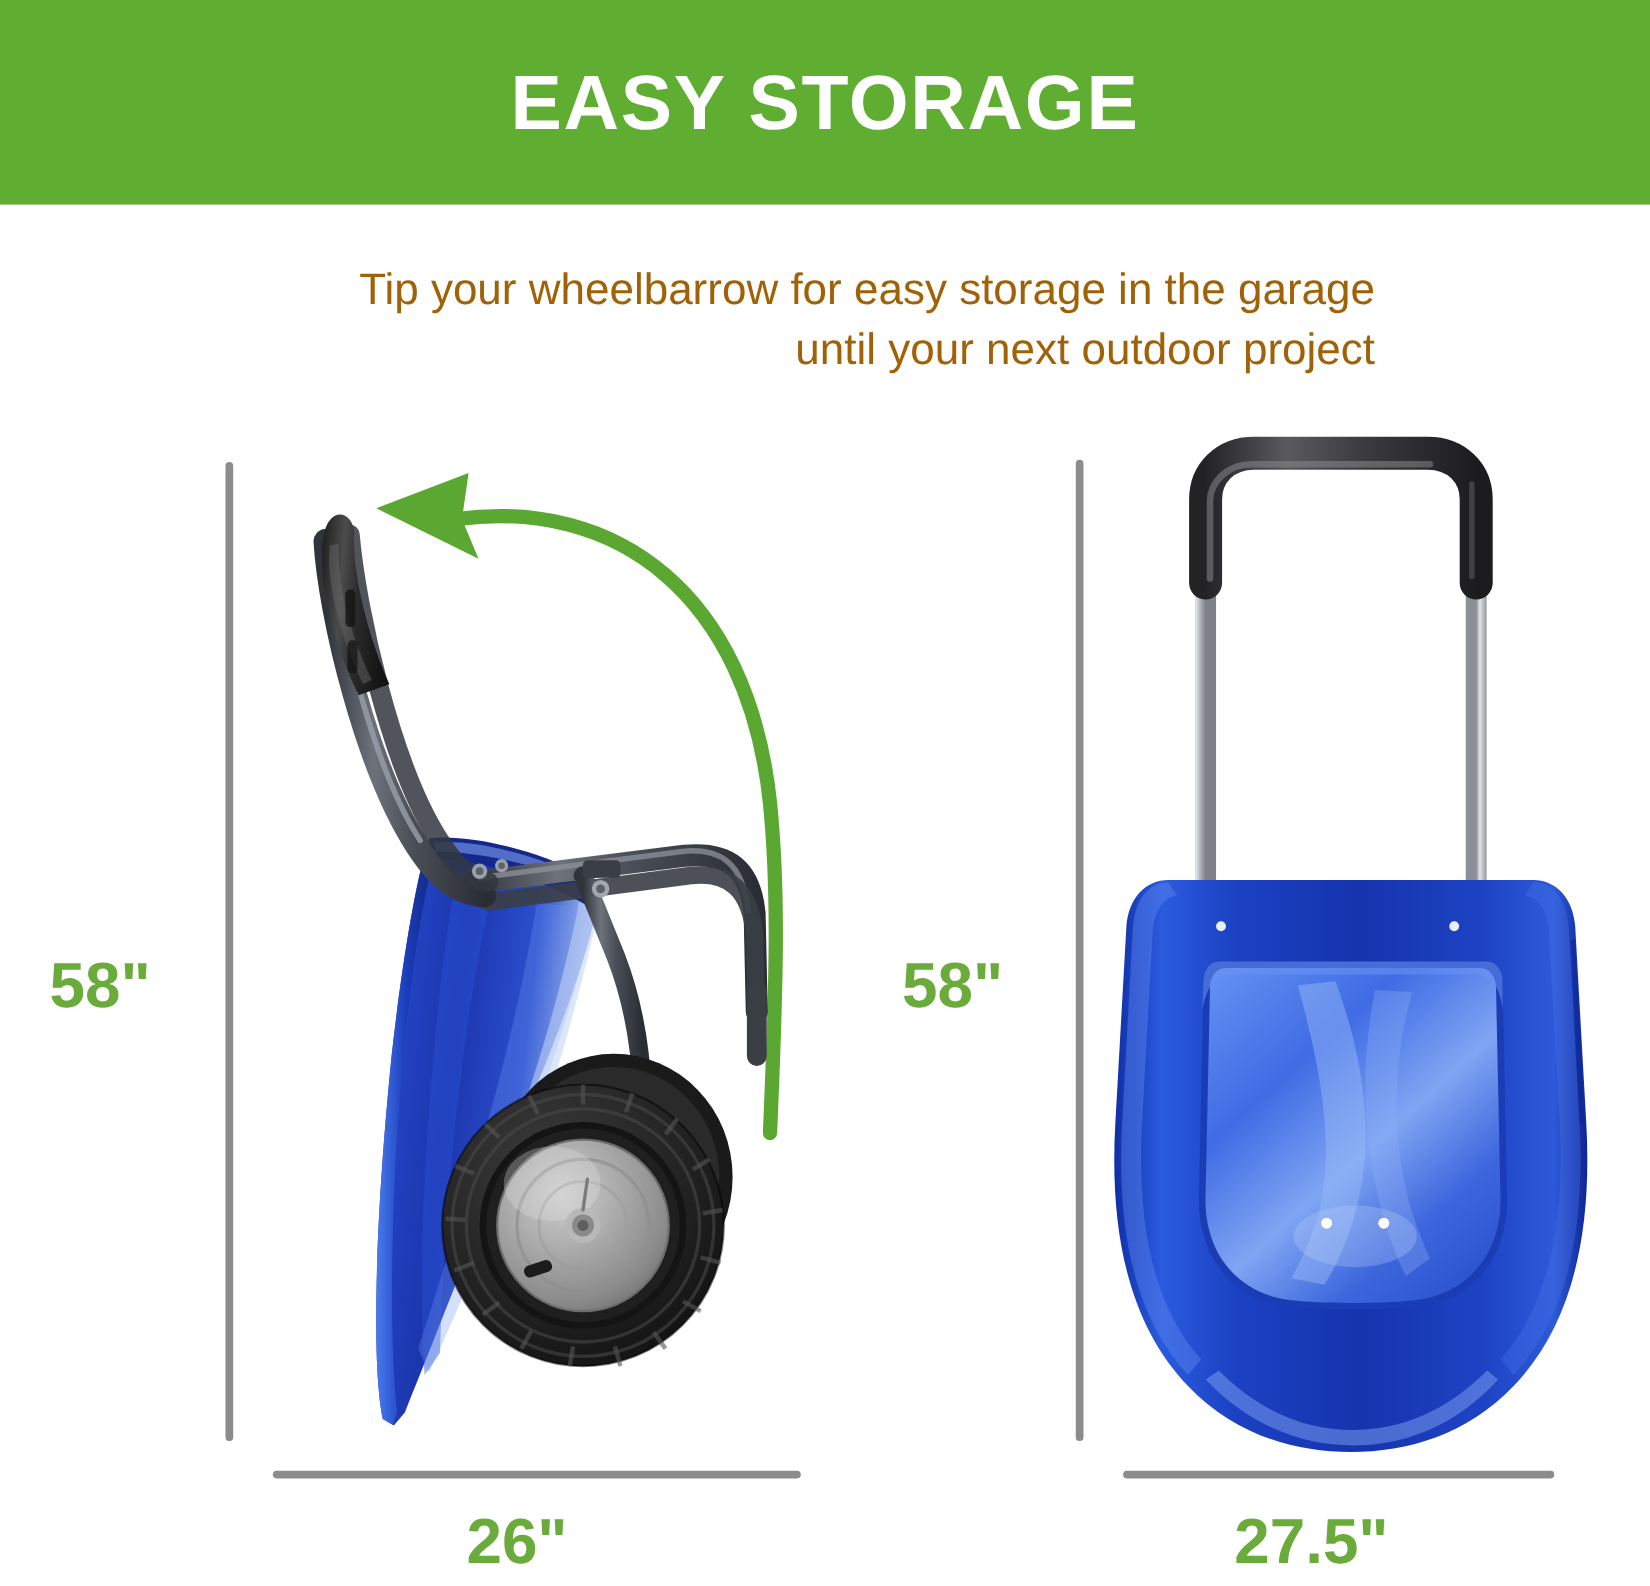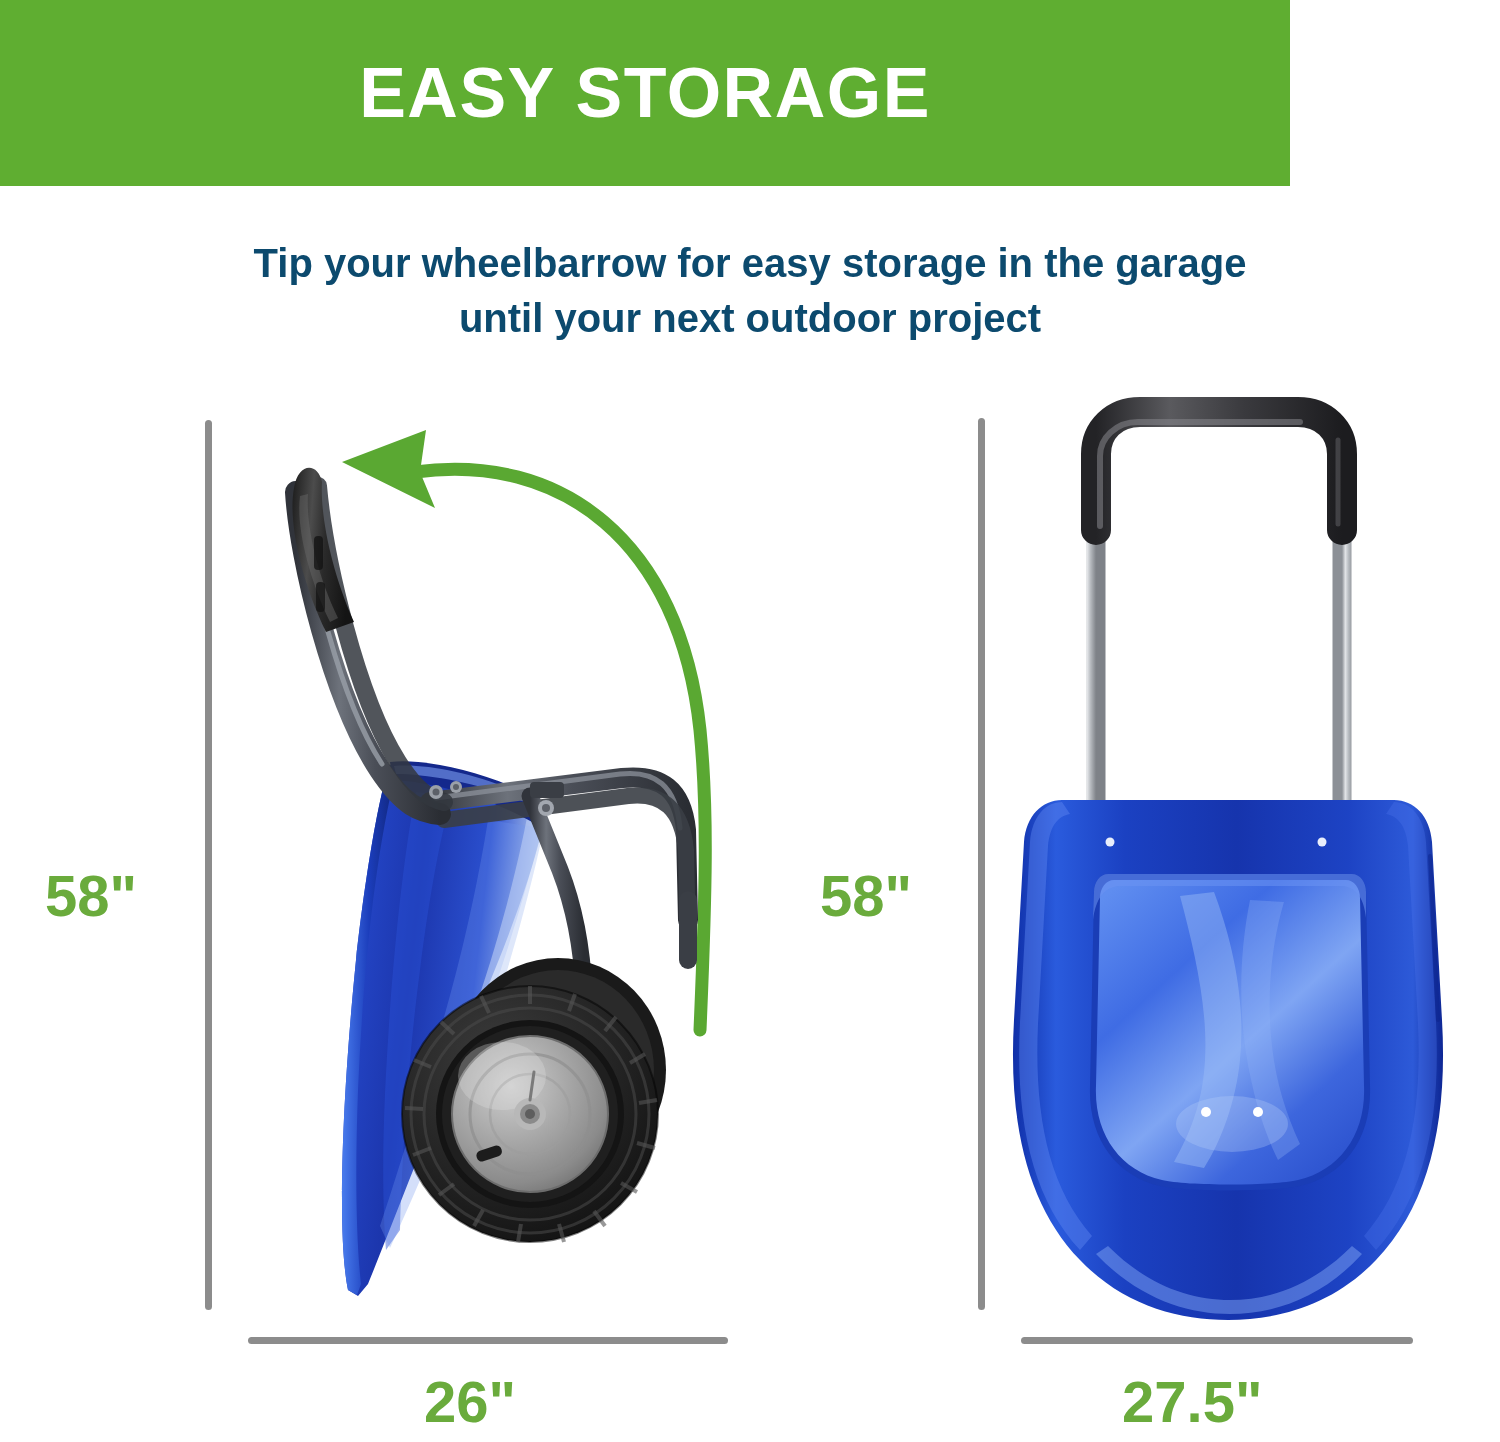--- a/index.html
+++ b/index.html
@@ -6,41 +6,41 @@
   html, body {
     width:1500px; height:1442px;
     background:#ffffff;
     font-family:"Liberation Sans", sans-serif;
     overflow:hidden;
   }
   .page { position:relative; width:1500px; height:1442px; background:#fff; }
 
   
   .banner {
-    position:absolute; left:0; top:0; width:1290px; height:186px;
+    position:absolute; left:0; top:0; width:1500px; height:186px;
     background:#5fae31;
     display:flex; align-items:center; justify-content:center;
   }
   .banner-title {
     color:#ffffff;
     font-size:70px;
     font-weight:bold;
     letter-spacing:1.5px;
     line-height:1;
     font-family:"Liberation Sans", sans-serif;
   }
 
   
   .subtitle {
     position:absolute; left:250px; top:236px; width:1000px;
-    text-align:center;
-    color:#0c4a6e;
+    text-align:right;
+    color:#a16207;
     font-size:40px;
     line-height:1.38;
-    font-weight:700;
+    font-weight:400;
   }
 
   
   .vrule {
     position:absolute; width:7px; background:#8c8c8c; border-radius:4px;
   }
   .hrule {
     position:absolute; height:7px; background:#8c8c8c; border-radius:4px;
   }
   .dim-label {

